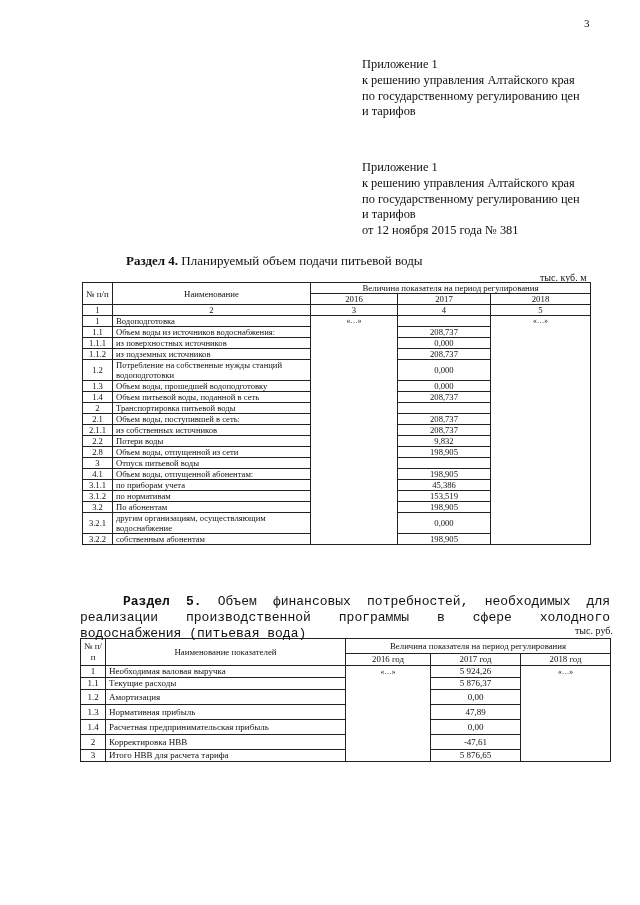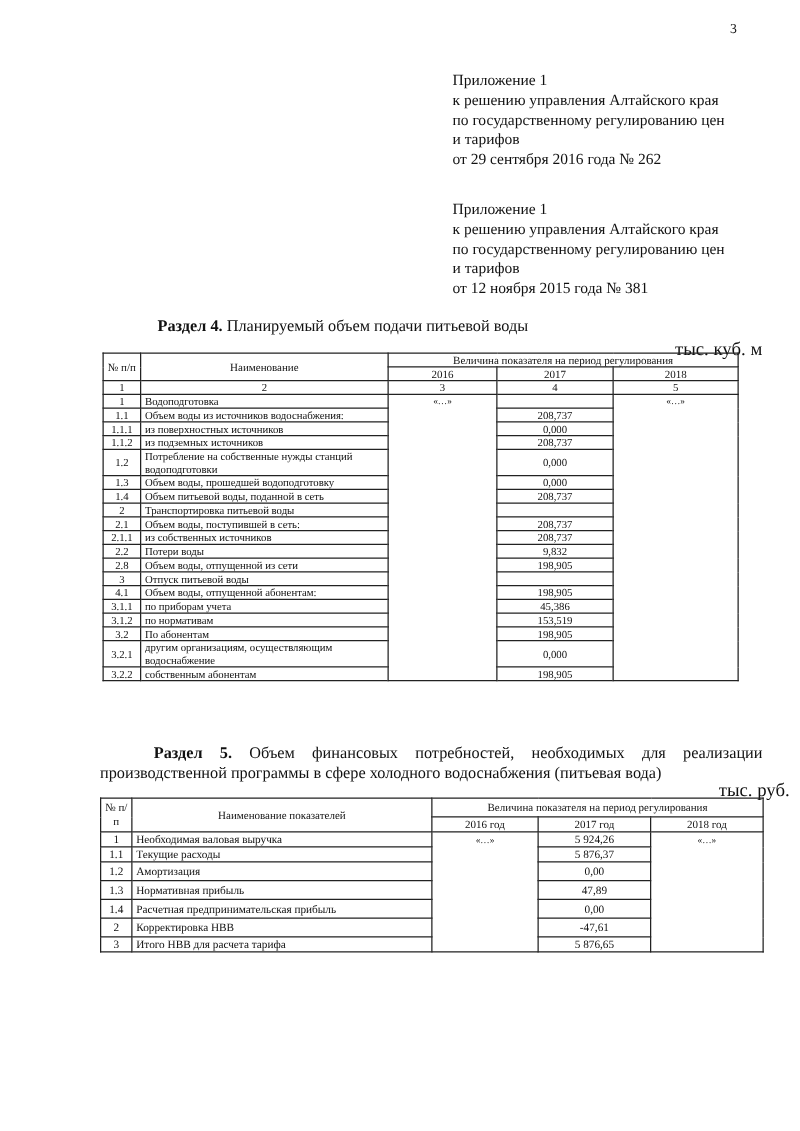--- a/index.html
+++ b/index.html
@@ -6,22 +6,22 @@
   body { width: 640px; height: 905px; position: relative; overflow: hidden;
          font-family: "Liberation Serif", "DejaVu Serif", serif; color: #111; }
   .page-num { position: absolute; left: 584px; top: 17px; font-size: 11px; }
   .appendix { position: absolute; left: 362px; font-size: 12.4px; line-height: 15.8px; }
   .appendix div { white-space: nowrap; }
   #app1 { top: 57px; }
   #app2 { top: 160px; }
   .section-title { position: absolute; font-size: 13px; white-space: nowrap; text-align: center; }
   .section-title b { font-weight: bold; }
   #sec4-title { left: 126px; top: 253px; }
-  #sec5-title { left: 80px; top: 594px; width: 530px; line-height: 16px; text-indent: 43px; text-align: justify; white-space: normal; }
-  .unit { position: absolute; font-size: 15px; white-space: nowrap; text-align: center; }
+  #sec5-title { left: 80px; top: 594px; width: 530px; line-height: 16px; text-indent: 43px; text-align: justify; white-space: normal; font-family: Liberation Mono, monospace; }
+  .unit { position: absolute; font-size: 10px; white-space: nowrap; text-align: center; }
   #unit4 { left: 540px; top: 272px; }
   #unit5 { left: 575px; top: 625px; }
   table { position: absolute; border-collapse: collapse; font-size: 8.6px; table-layout: fixed; }
   td { border: 1px solid #222; padding: 0 3px; line-height: 10px; height: 10px; vertical-align: middle; }
   td.c { text-align: center; }
   td.head { font-size: 8.8px; }
   #t4 { left: 82px; top: 282px; width: 508px; }
   #t5 { left: 80px; top: 638px; width: 530px; font-size: 9px; }
   #t5 td { line-height: 11px; }
   #t5 tr.tall td { height: 14px; }
@@ -30,21 +30,20 @@
 </head>
 <body>
 
 <div class="page-num">3</div>
 
 <div class="appendix" id="app1">
   <div>Приложение 1</div>
   <div>к решению управления Алтайского края</div>
   <div>по государственному регулированию цен</div>
   <div>и тарифов</div>
-  <div>от 29 сентября 2016 года № 262</div>
 </div>
 
 <div class="appendix" id="app2">
   <div>Приложение 1</div>
   <div>к решению управления Алтайского края</div>
   <div>по государственному регулированию цен</div>
   <div>и тарифов</div>
   <div>от 12 ноября 2015 года № 381</div>
 </div>
 

